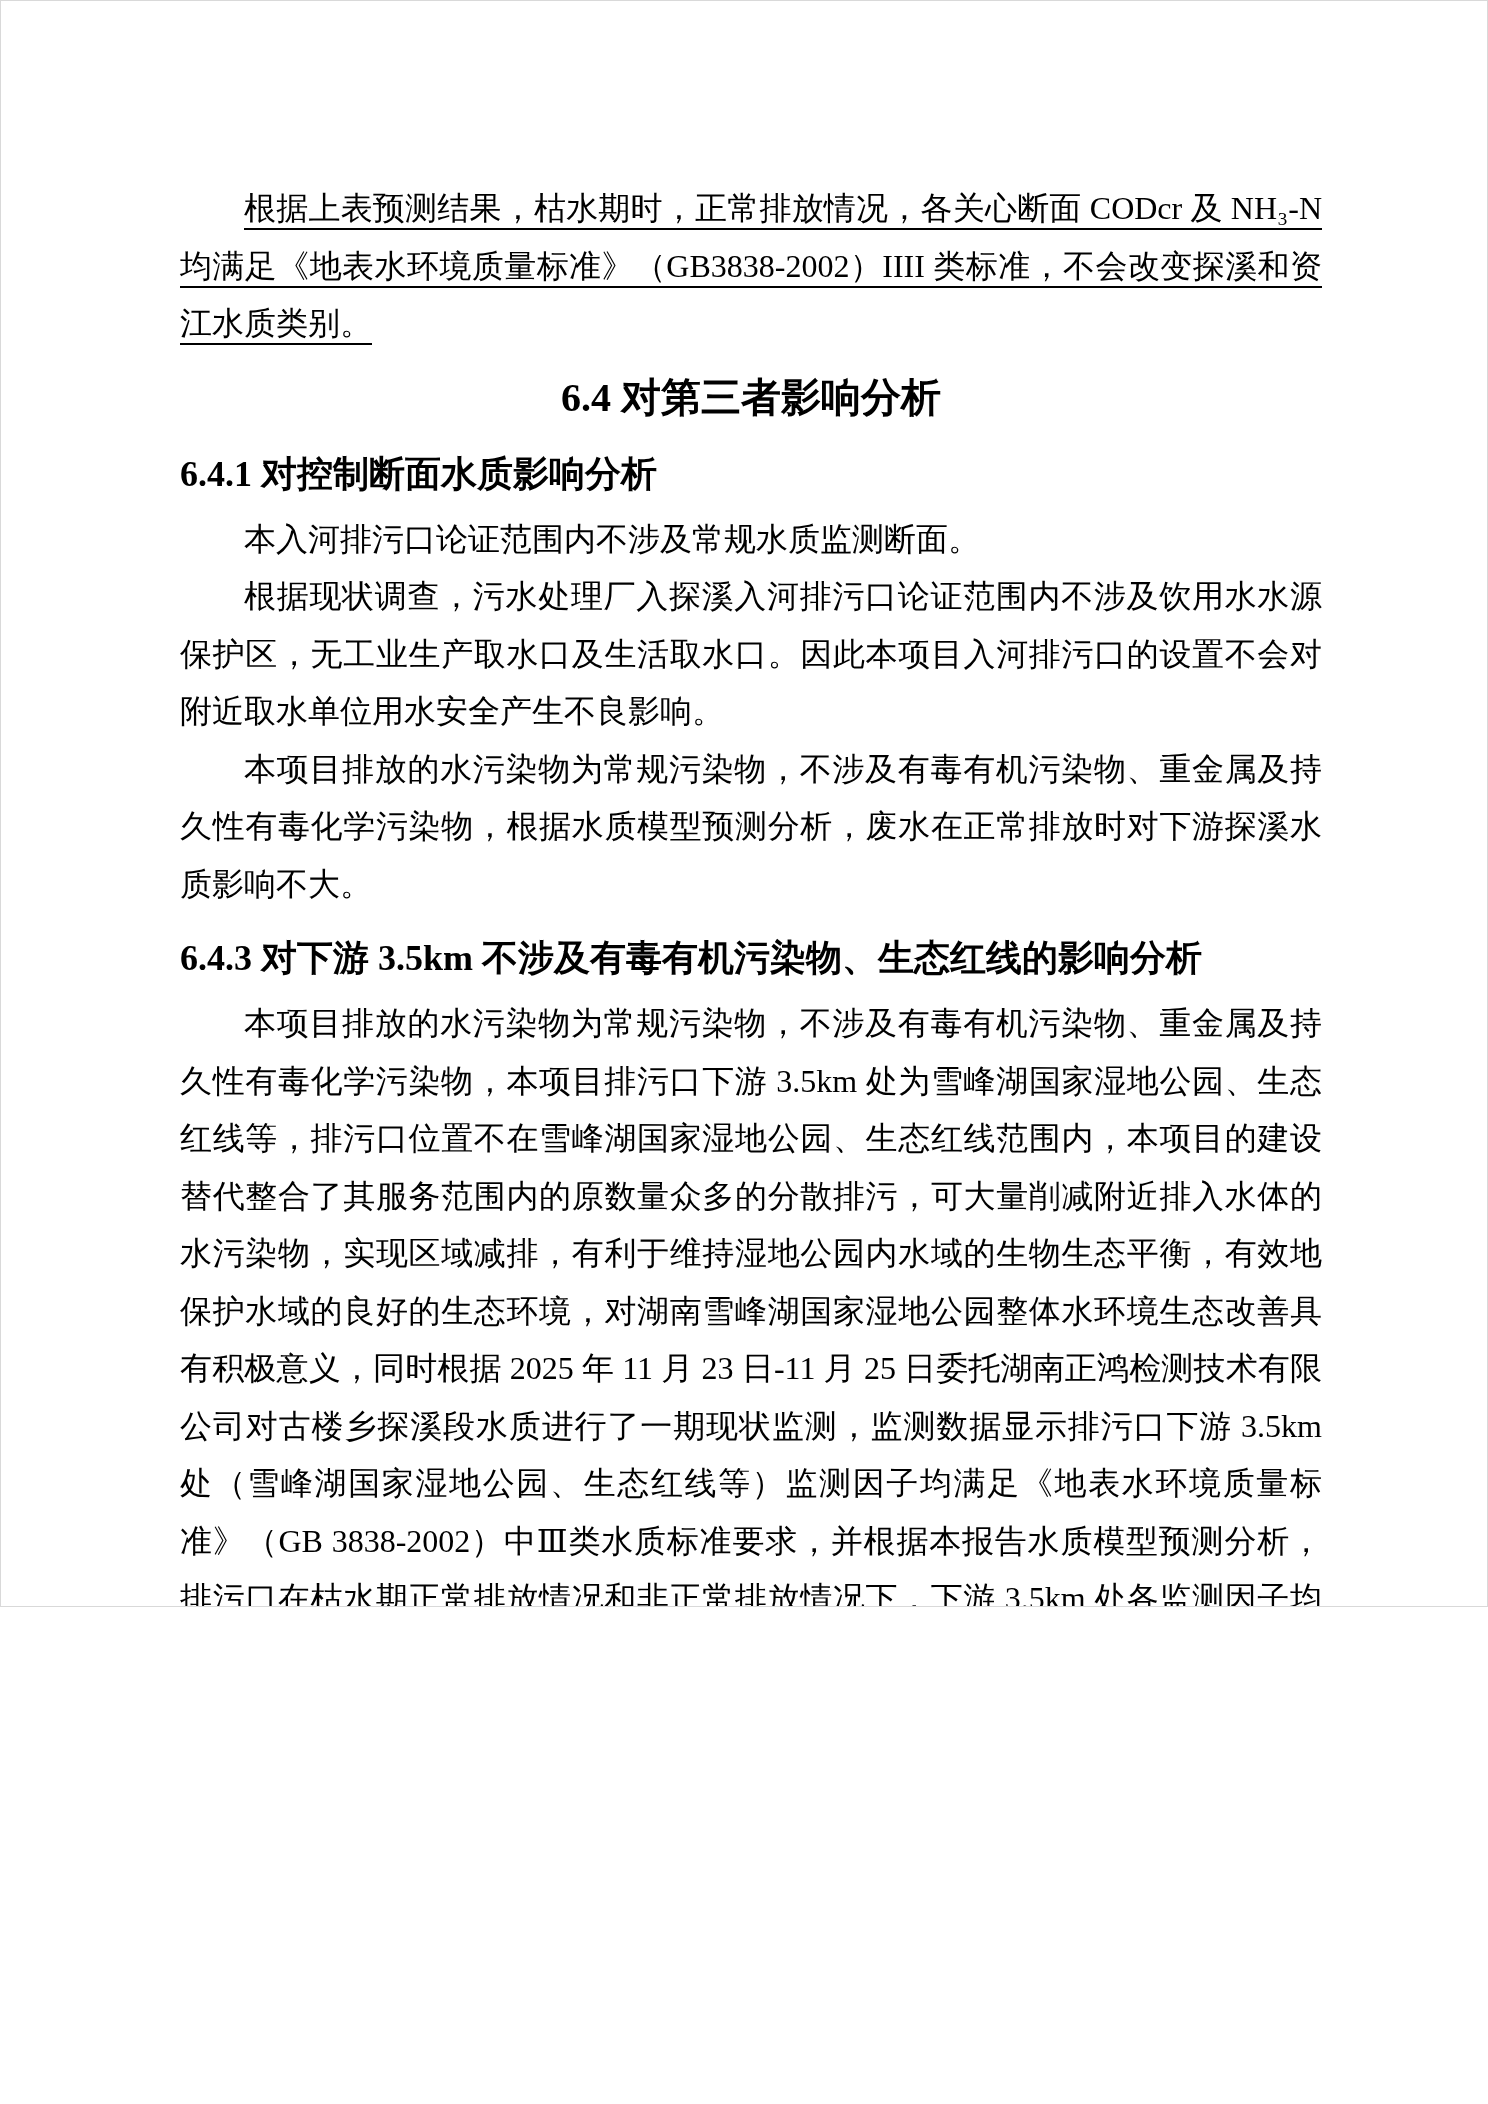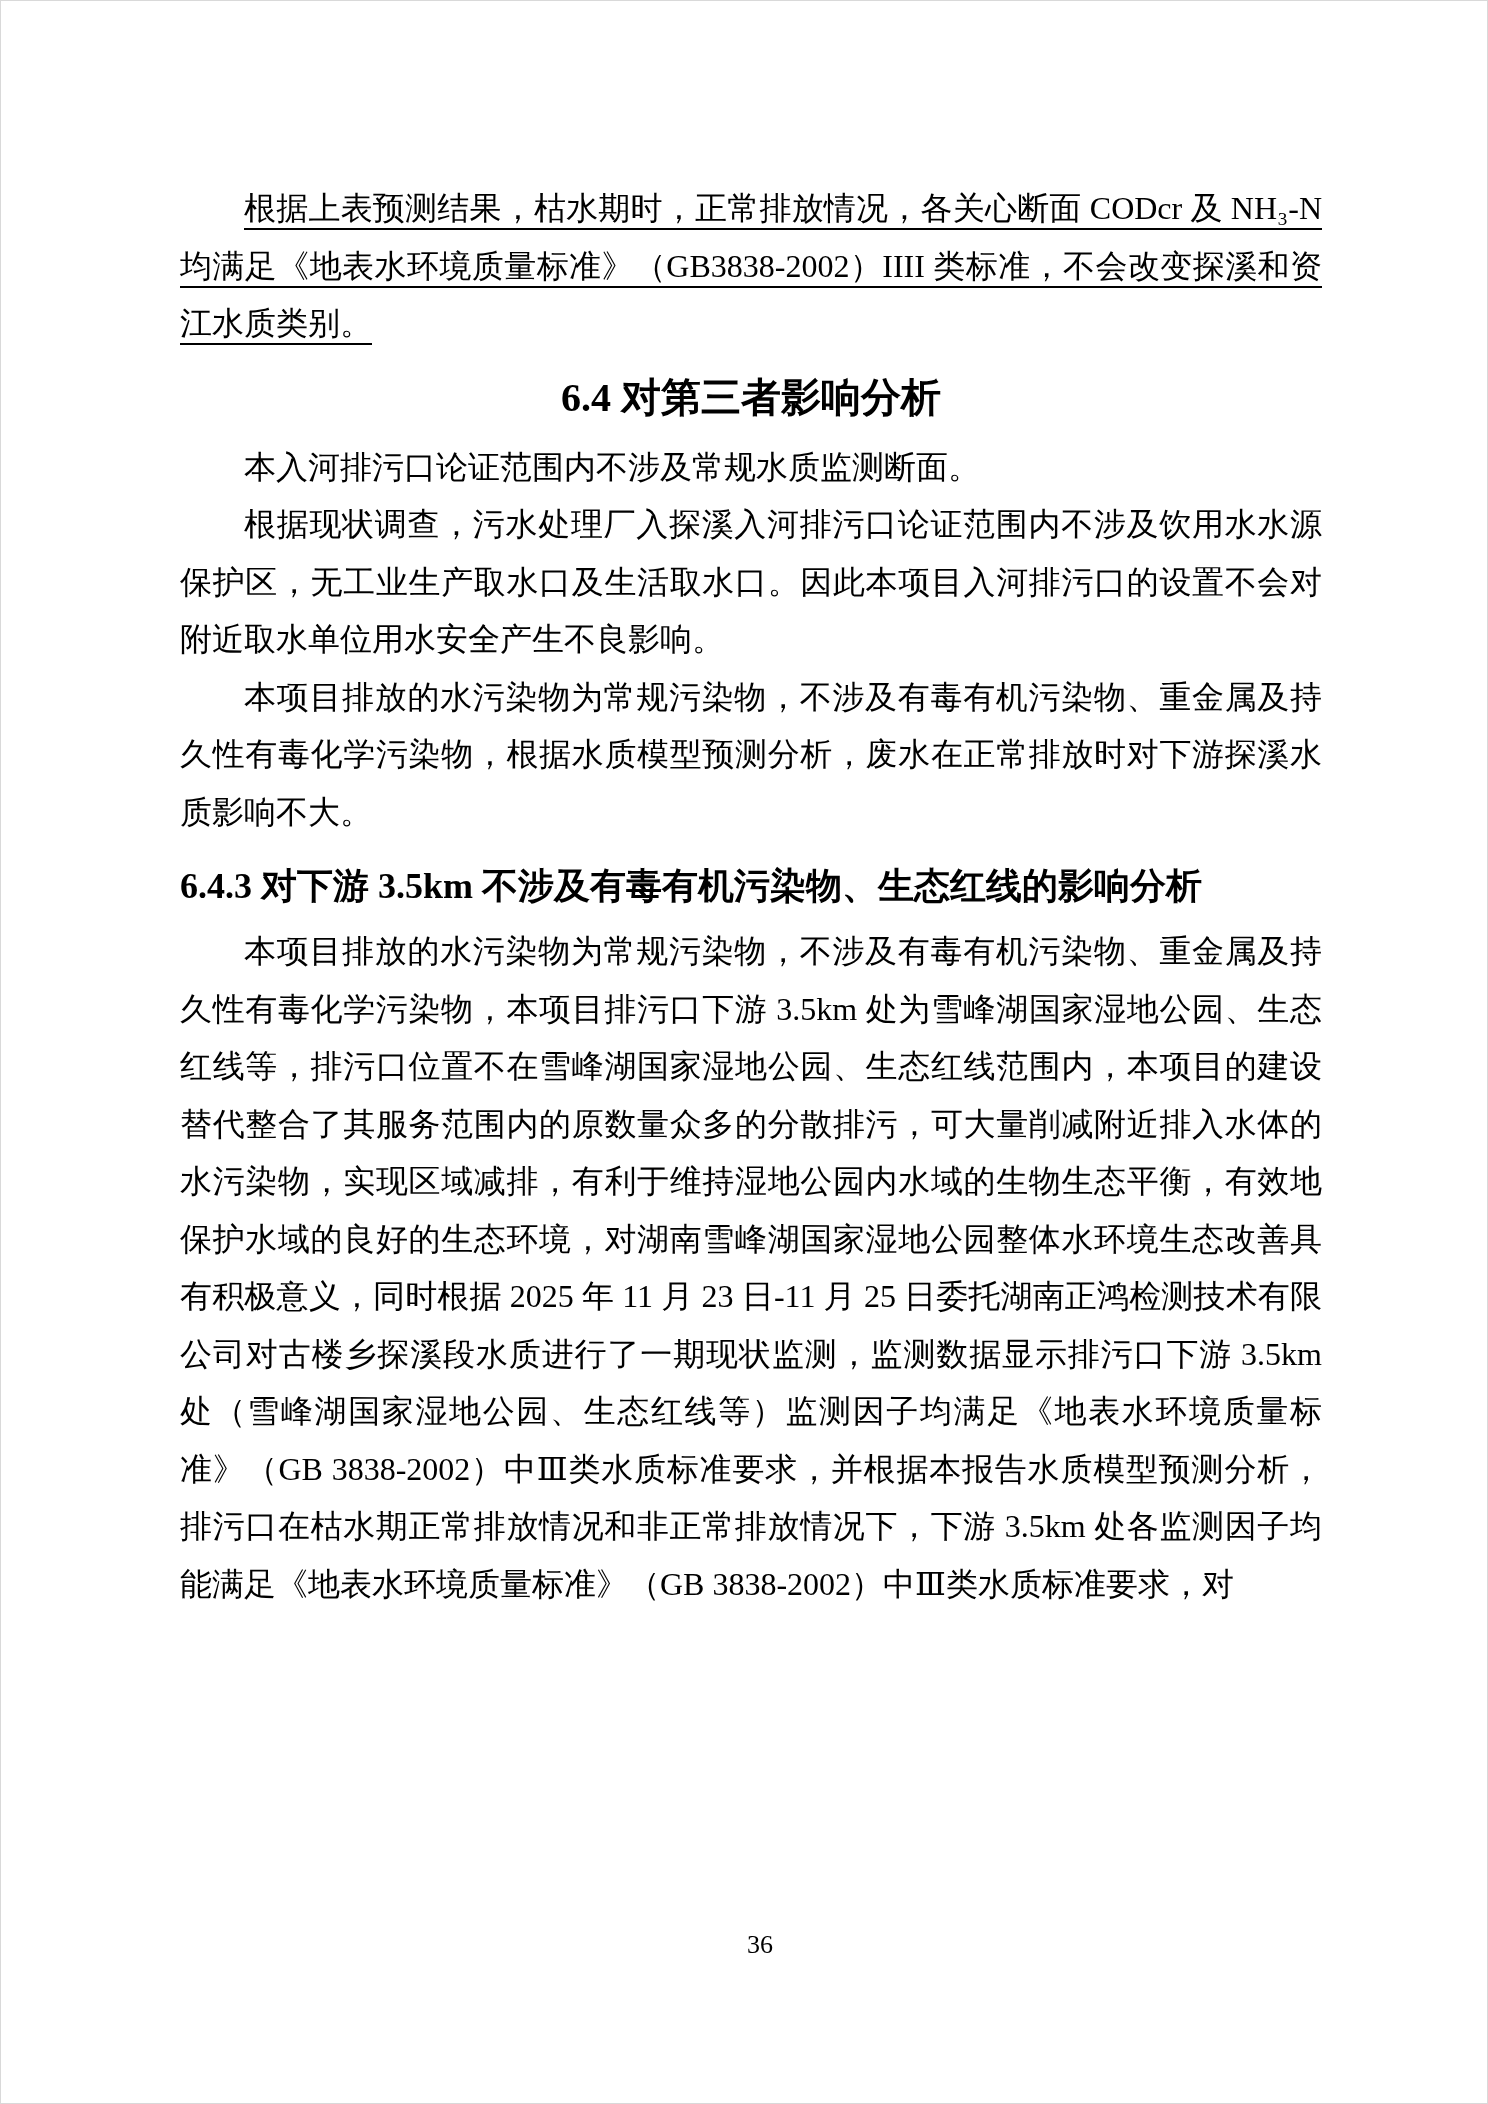--- a/index.html
+++ b/index.html
@@ -1,19 +1,19 @@
 <!DOCTYPE html>
 <html lang="zh"><head>
 <meta charset="utf-8">
 <style>
   html,body{margin:0;padding:0;background:#ffffff;}
   .page{
     position:relative;
     width:1488px;
-    height:2104px;
+    height:1607px;
     margin:0 auto;
     background:#ffffff;
     color:#000000;
     font-family:"Liberation Serif","DejaVu Serif",serif;
     box-sizing:border-box;
     padding:180px 166px 0 180px;
     outline:1px solid #d9d9d9;
     outline-offset:-1px;
     overflow:hidden;
   }
@@ -57,20 +57,21 @@
 </head>
 <body>
 
 <div class="page">
 
   <p class="body underlined">根据上表预测结果，枯水期时，正常排放情况，各关心断面 CODcr 及 NH₃-N 均满足《地表水环境质量标准》（GB3838-2002）IIII 类标准，不会改变探溪和资江水质类别。</p>
 
 
   <h2 class="sec">6.4 对第三者影响分析</h2>
 
+  <h3 class="subsec">6.4.1 对控制断面水质影响分析</h3>
 
   <p class="body">本入河排污口论证范围内不涉及常规水质监测断面。</p>
 
 
   <p class="body">根据现状调查，污水处理厂入探溪入河排污口论证范围内不涉及饮用水水源保护区，无工业生产取水口及生活取水口。因此本项目入河排污口的设置不会对附近取水单位用水安全产生不良影响。</p>
 
   <p class="body">本项目排放的水污染物为常规污染物，不涉及有毒有机污染物、重金属及持久性有毒化学污染物，根据水质模型预测分析，废水在正常排放时对下游探溪水质影响不大。</p>
 
   <h3 class="subsec">6.4.3 对下游 3.5km 不涉及有毒有机污染物、生态红线的影响分析</h3>
 

